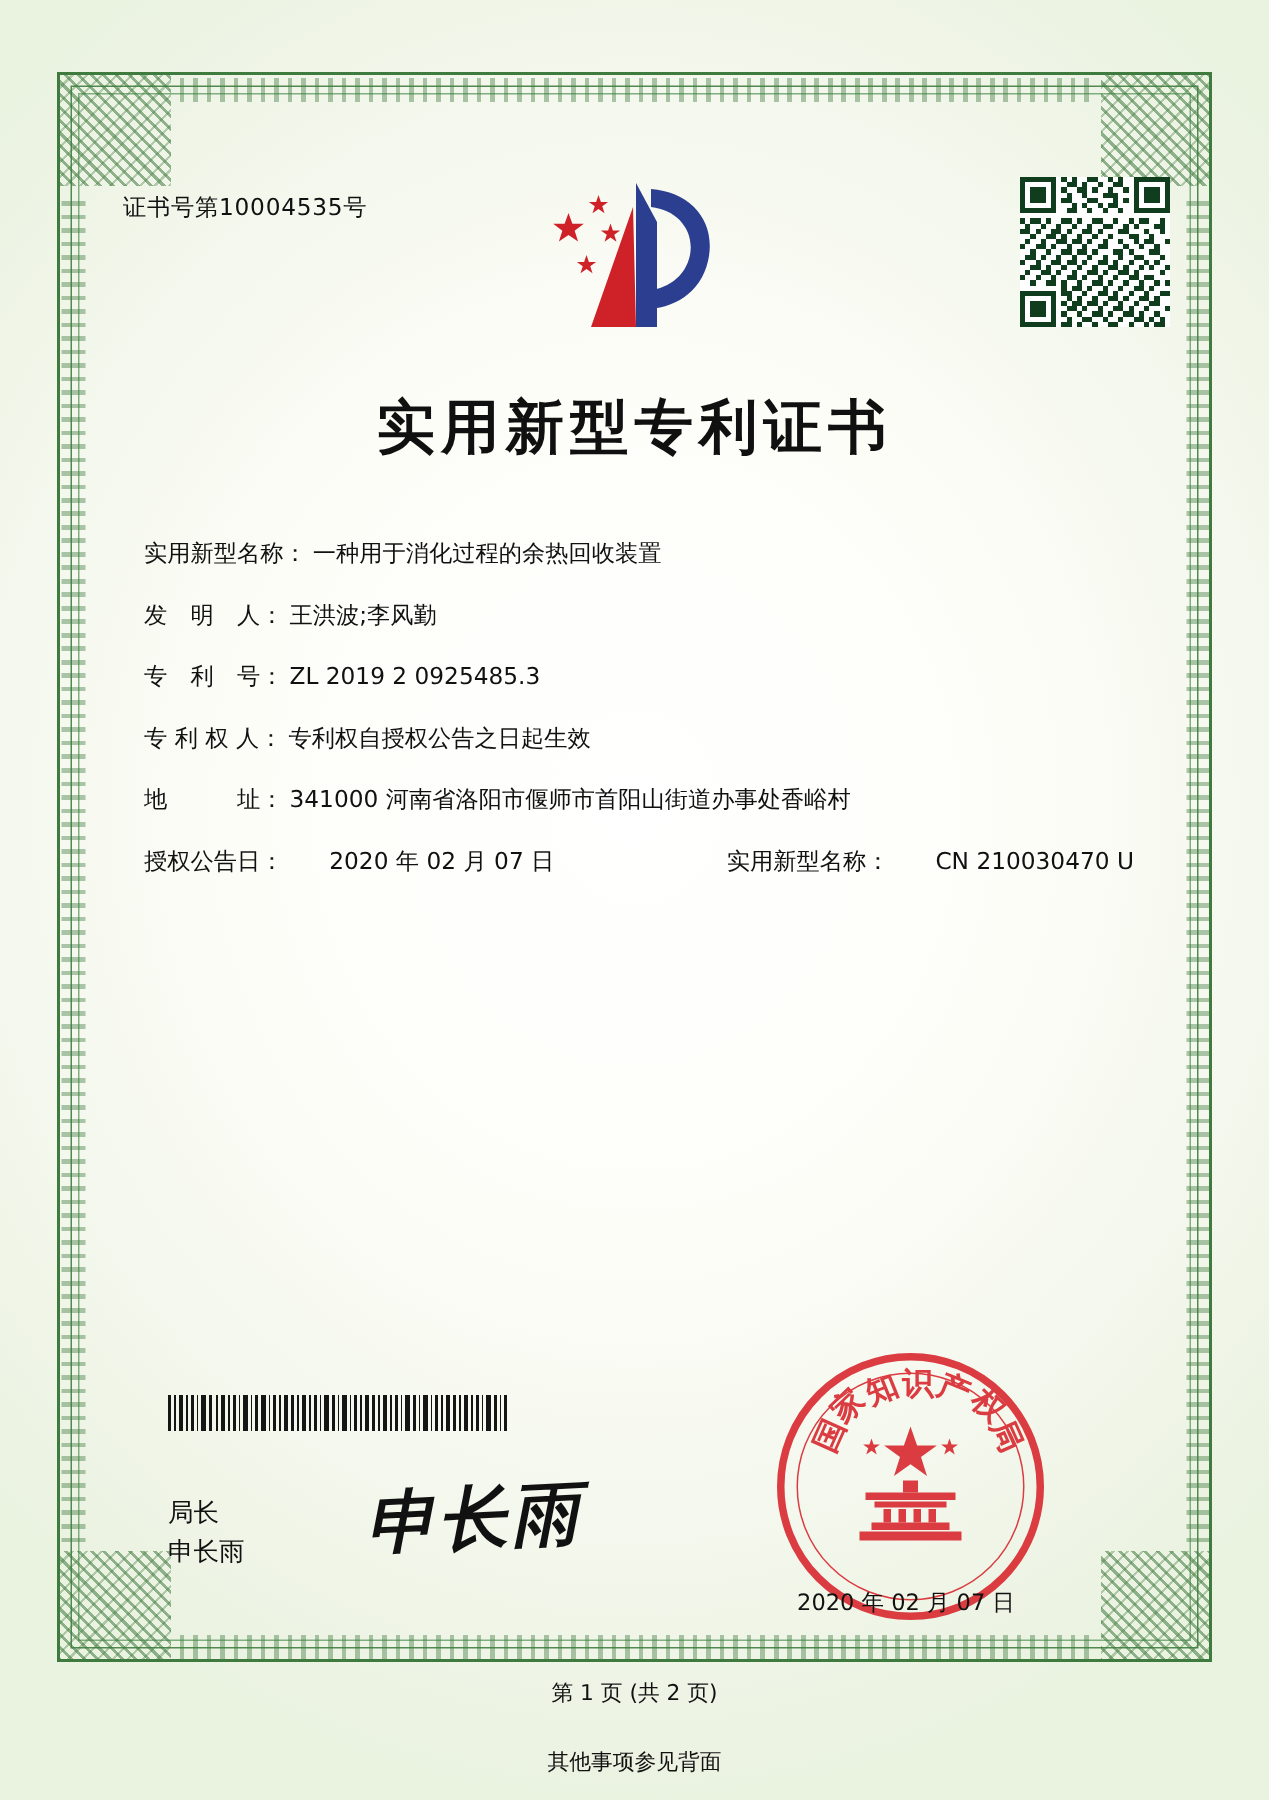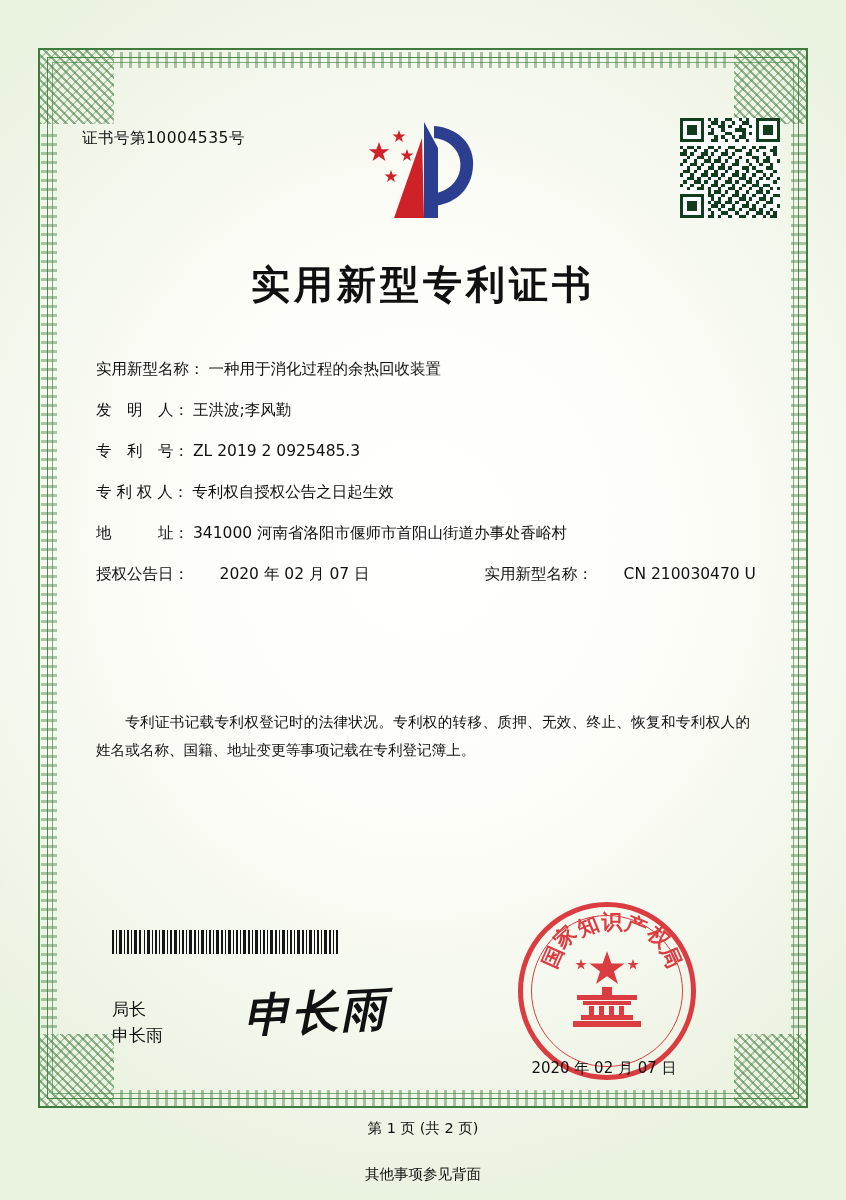--- a/index.html
+++ b/index.html
@@ -521,21 +521,20 @@
     <div class="field-row dual">
       <span class="field-label">授权公告日：</span>
       <span class="field-value">2020 年 02 月 07 日</span>
       <span class="spacer"></span>
       <span class="field-label">实用新型名称：</span>
       <span class="field-value">CN 210030470 U</span>
     </div>
   </div>
 
   <div class="paragraphs">
-    <p>专利证书记载专利权登记时的法律状况。专利权的转移、质押、无效、终止、恢复和专利权人的姓名或名称、国籍、地址变更等事项记载在专利登记簿上。</p>
   </div>
 
   <div class="barcode">
     <svg viewBox="0 0 226 24" width="226" height="24" shape-rendering="crispEdges" aria-hidden="true">
       <rect width="226" height="24" fill="#ffffff" fill-opacity="0"></rect>
       <g fill="#151515">
         <rect x="0" y="0" width="2" height="24"></rect>
           <rect x="4" y="0" width="1" height="24"></rect>
         <rect x="7" y="0" width="3" height="24"></rect>
           <rect x="12" y="0" width="1" height="24"></rect>

